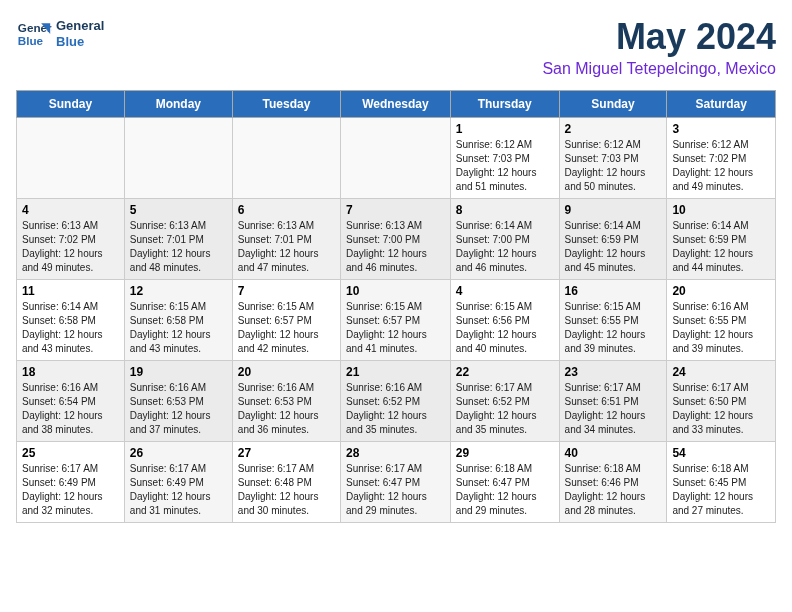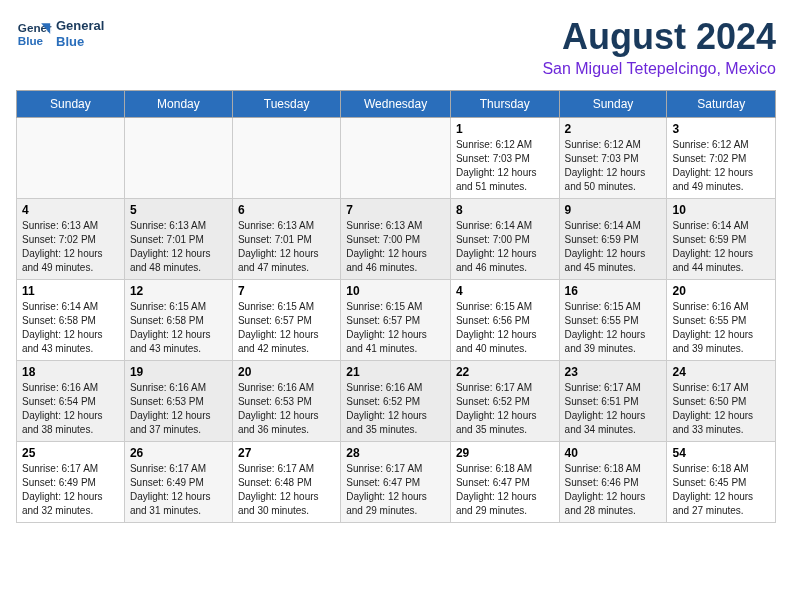--- a/index.html
+++ b/index.html
@@ -48,21 +48,21 @@
       width: 100%;
       border-collapse: collapse;
       font-size: 10.5px;
     }
     th {
       background-color: #2a6ebb;
       color: #fff;
       text-align: center;
       padding: 6px 4px;
       font-size: 12px;
-      font-weight: normal;
+      font-weight: bold;
       border: 1px solid #aaa;
     }
     td {
       border: 1px solid #ccc;
       vertical-align: top;
       padding: 4px 5px;
       width: 113px;
       min-height: 80px;
       background: #fff;
     }
@@ -104,21 +104,21 @@
       <text x="2" y="18" font-size="13" font-weight="bold" fill="#1a3a5c">General</text>
       <text x="2" y="32" font-size="13" font-weight="bold" fill="#2a6ebb">Blue</text>
       <polygon points="28,8 38,8 38,20" fill="#2a6ebb"></polygon>
     </svg>
     <div>
       <div class="logo-text">General</div>
       <div class="logo-text" style="color:#2a6ebb;">Blue</div>
     </div>
   </div>
   <div class="title-section">
-    <div class="main-title">August 2024</div>
+    <div class="main-title">May 2024</div>
     <div class="subtitle">San Miguel Tetepelcingo, Mexico</div>
   </div>
 </div>
 
 <table>
   <thead>
     <tr>
     <th>Sunday</th>
         <th>Monday</th>
         <th>Tuesday</th>

